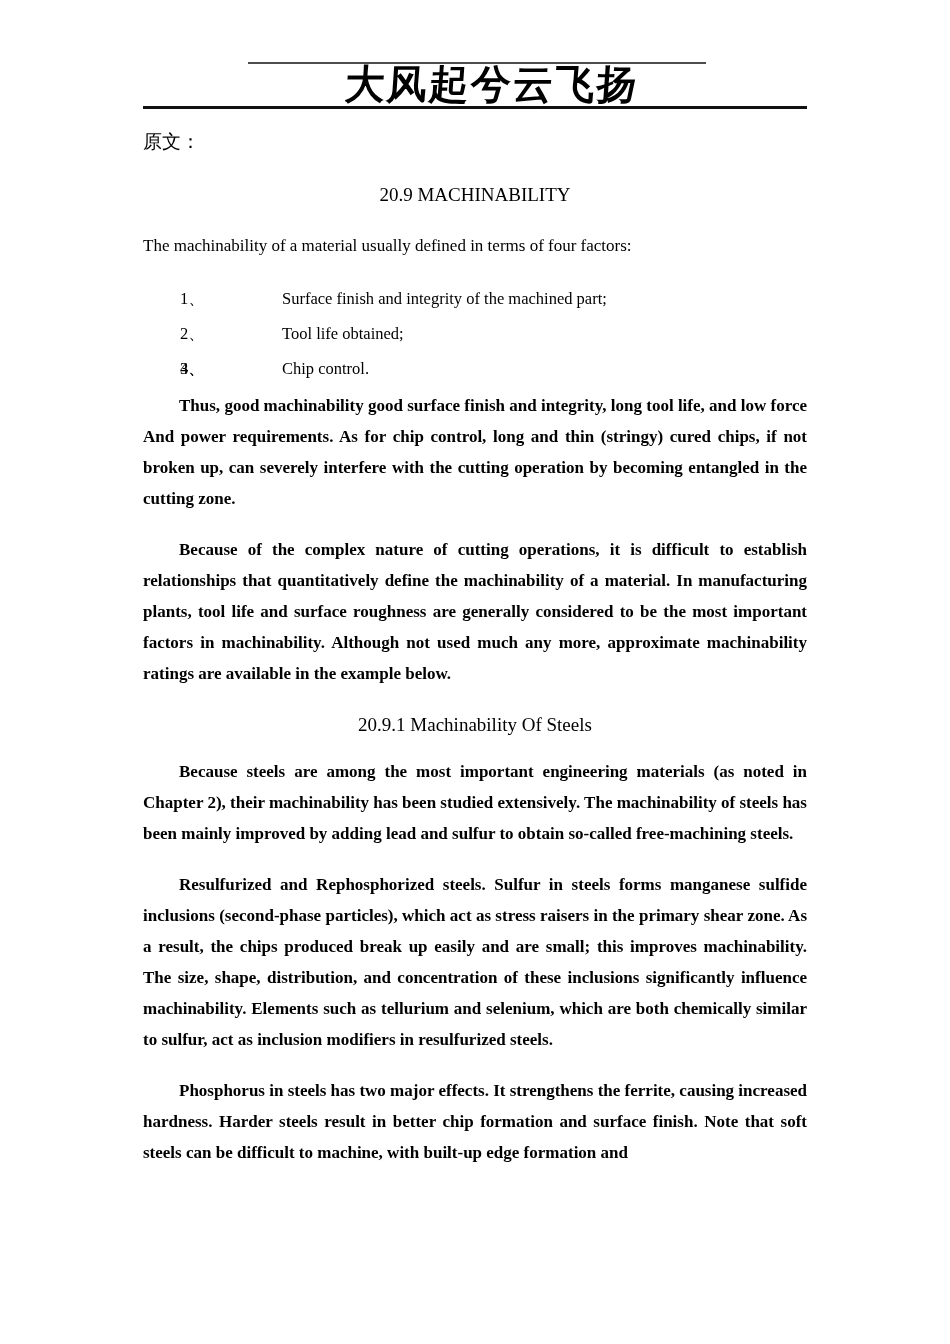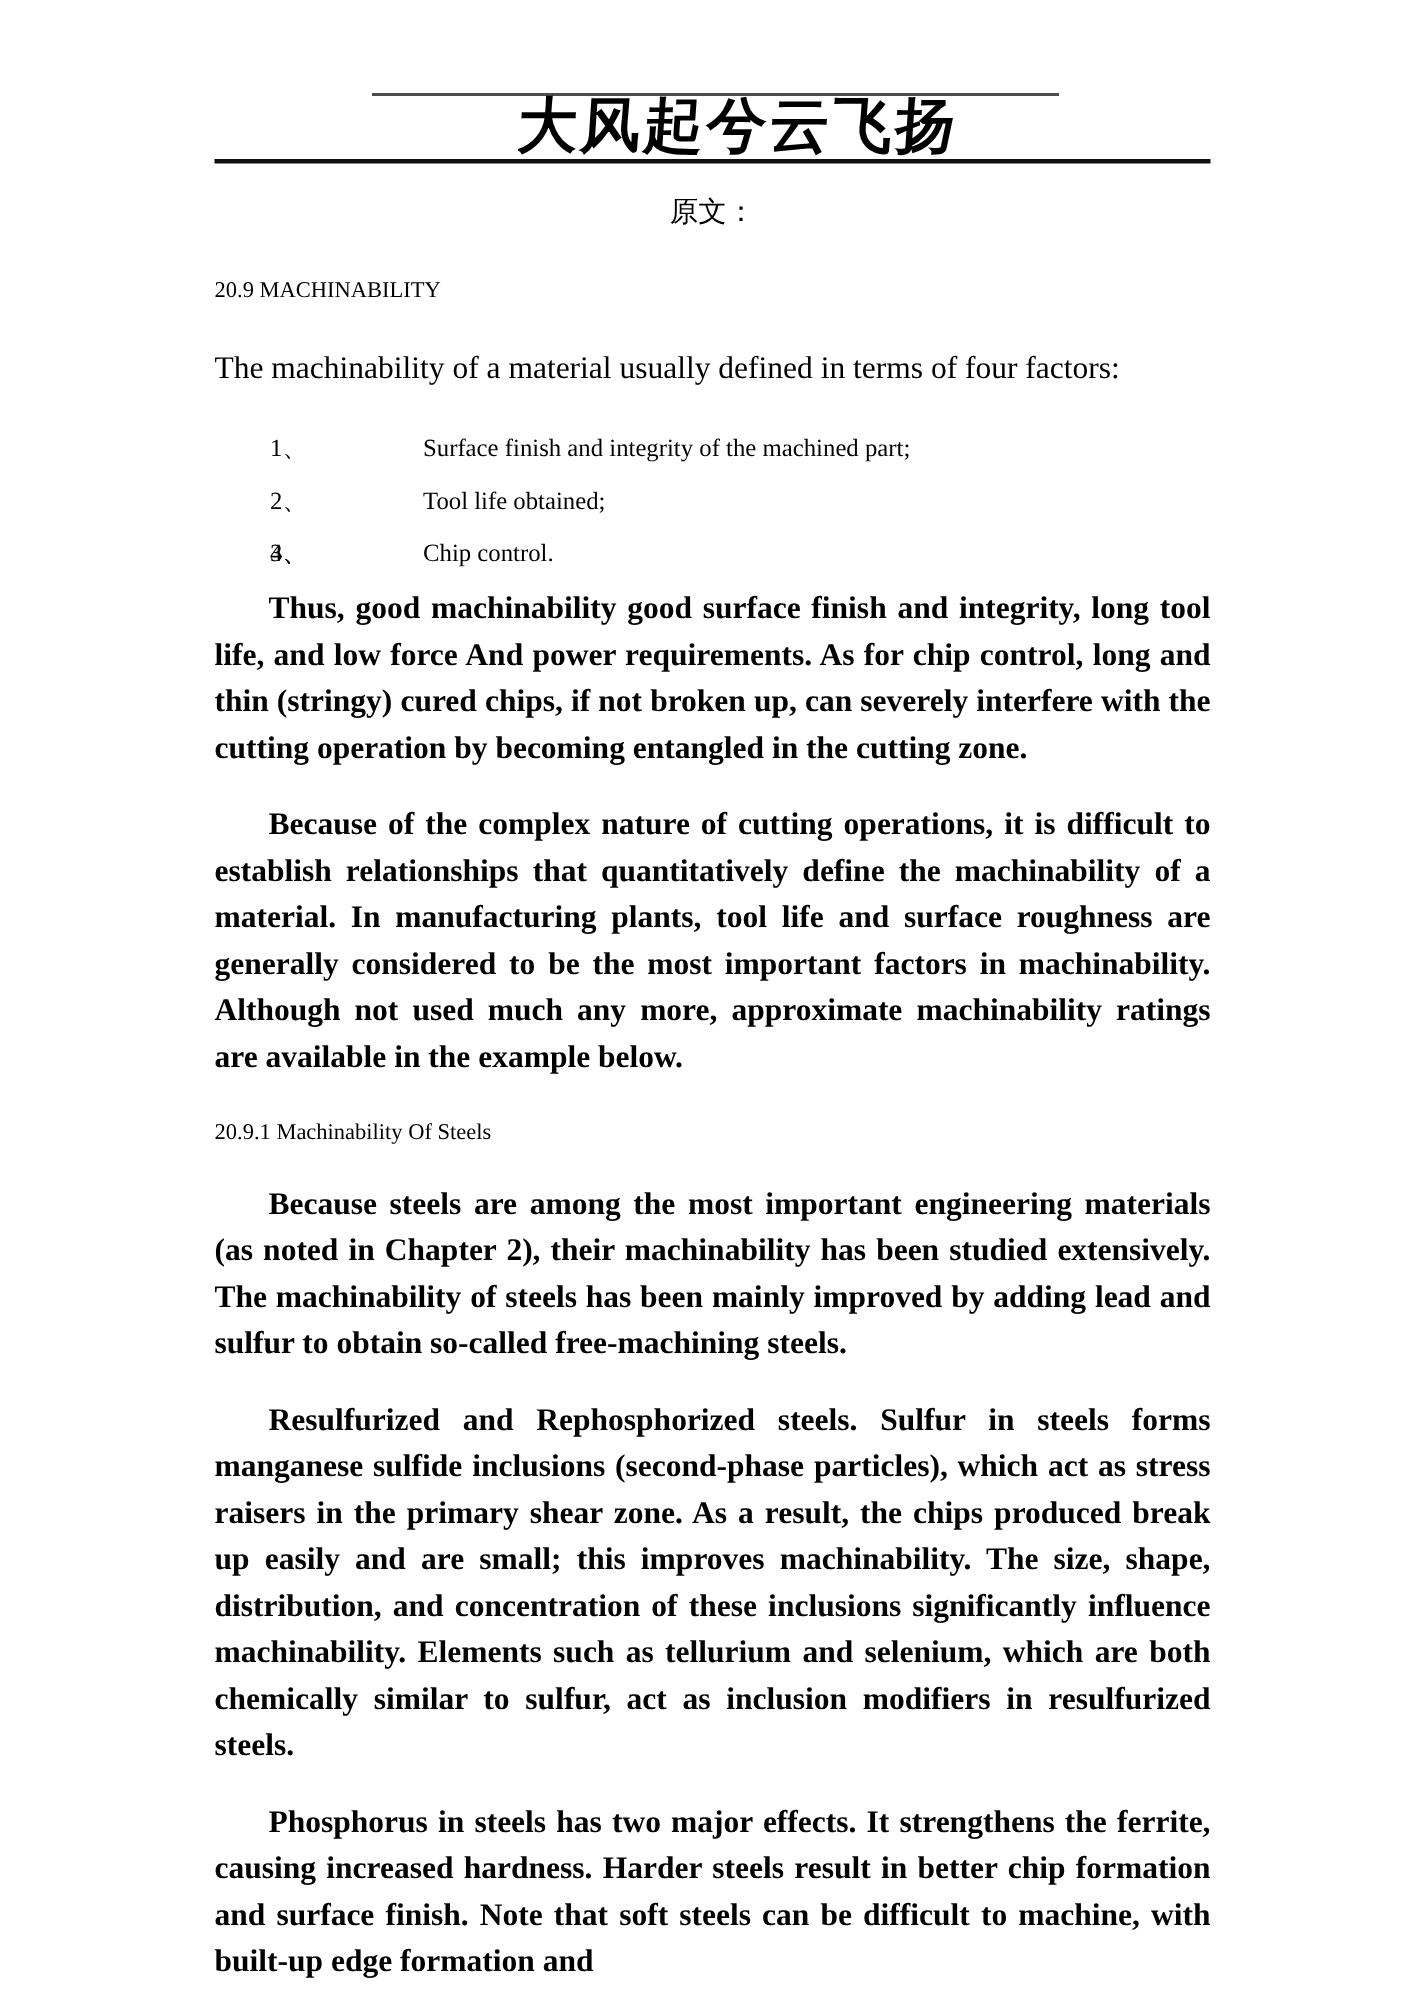--- a/index.html
+++ b/index.html
@@ -70,35 +70,34 @@
     top: 126px;
     width: 664px;
   }
 
   .cn-label {
     font-family: "DejaVu Sans", "Liberation Sans", sans-serif;
     font-size: 19px;
     line-height: 31px;
     margin: 0 0 22px 0;
     color: #000000;
-    text-align: center;
   }
 
   .heading {
-    font-size: 15px;
+    font-size: 19px;
     line-height: 31px;
     margin: 0 0 20px 0;
-    text-align: left;
+    text-align: center;
   }
   .heading.tight {
     margin-bottom: 16px;
   }
 
   p.body-text {
-    font-size: 21px;
+    font-size: 17px;
     line-height: 31px;
     margin: 0 0 20px 0;
     text-align: justify;
     text-justify: inter-word;
     hyphens: none;
   }
   p.body-text.indent {
     text-indent: 36px;
     font-weight: bold;
   }

